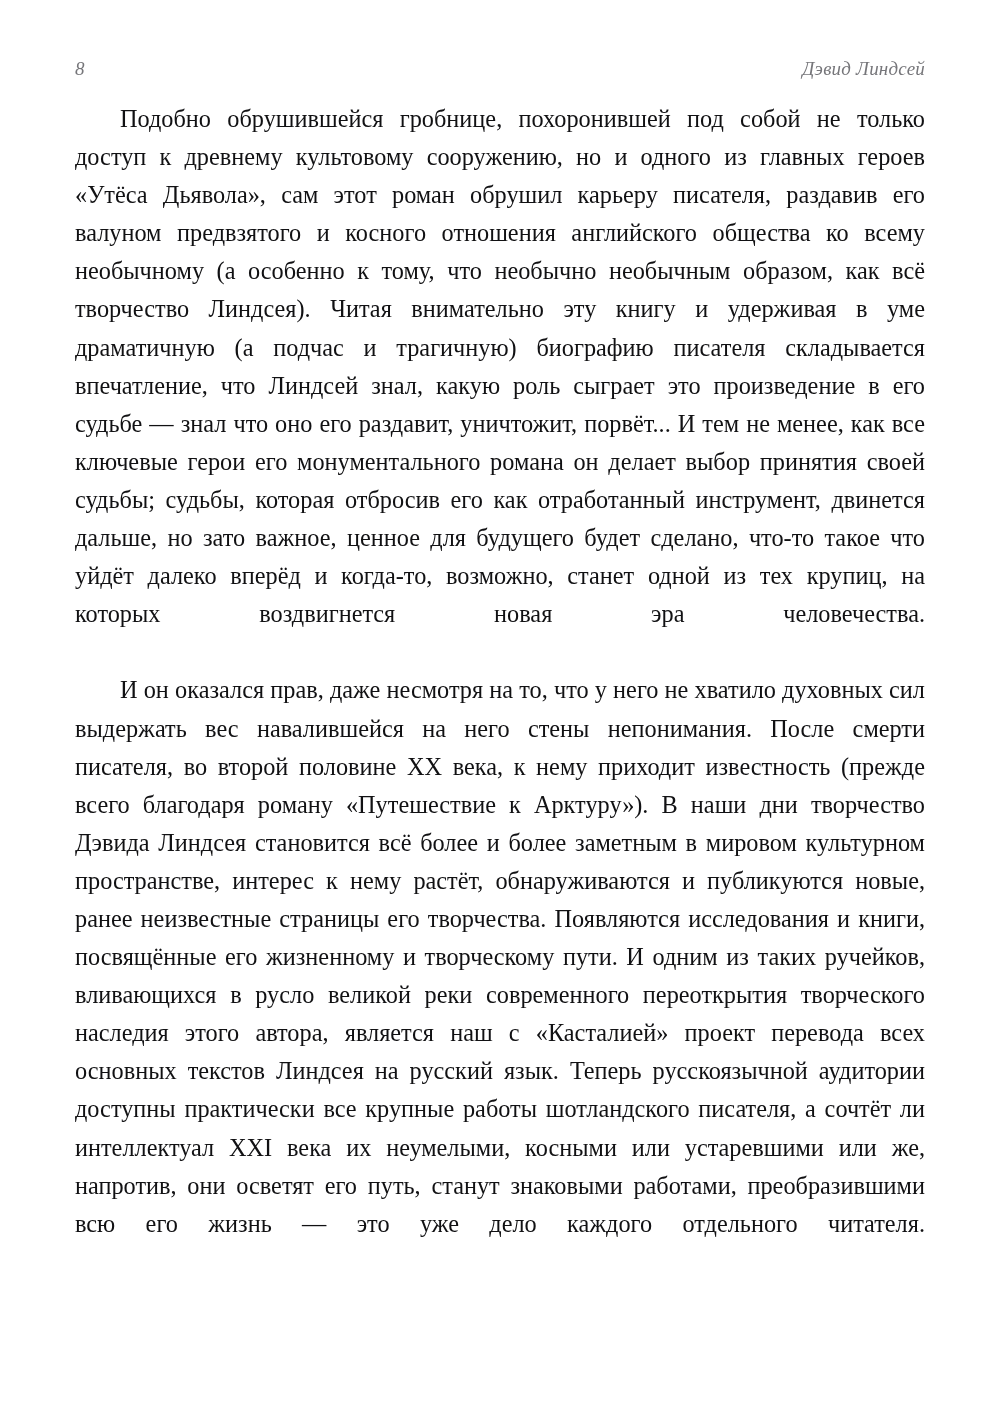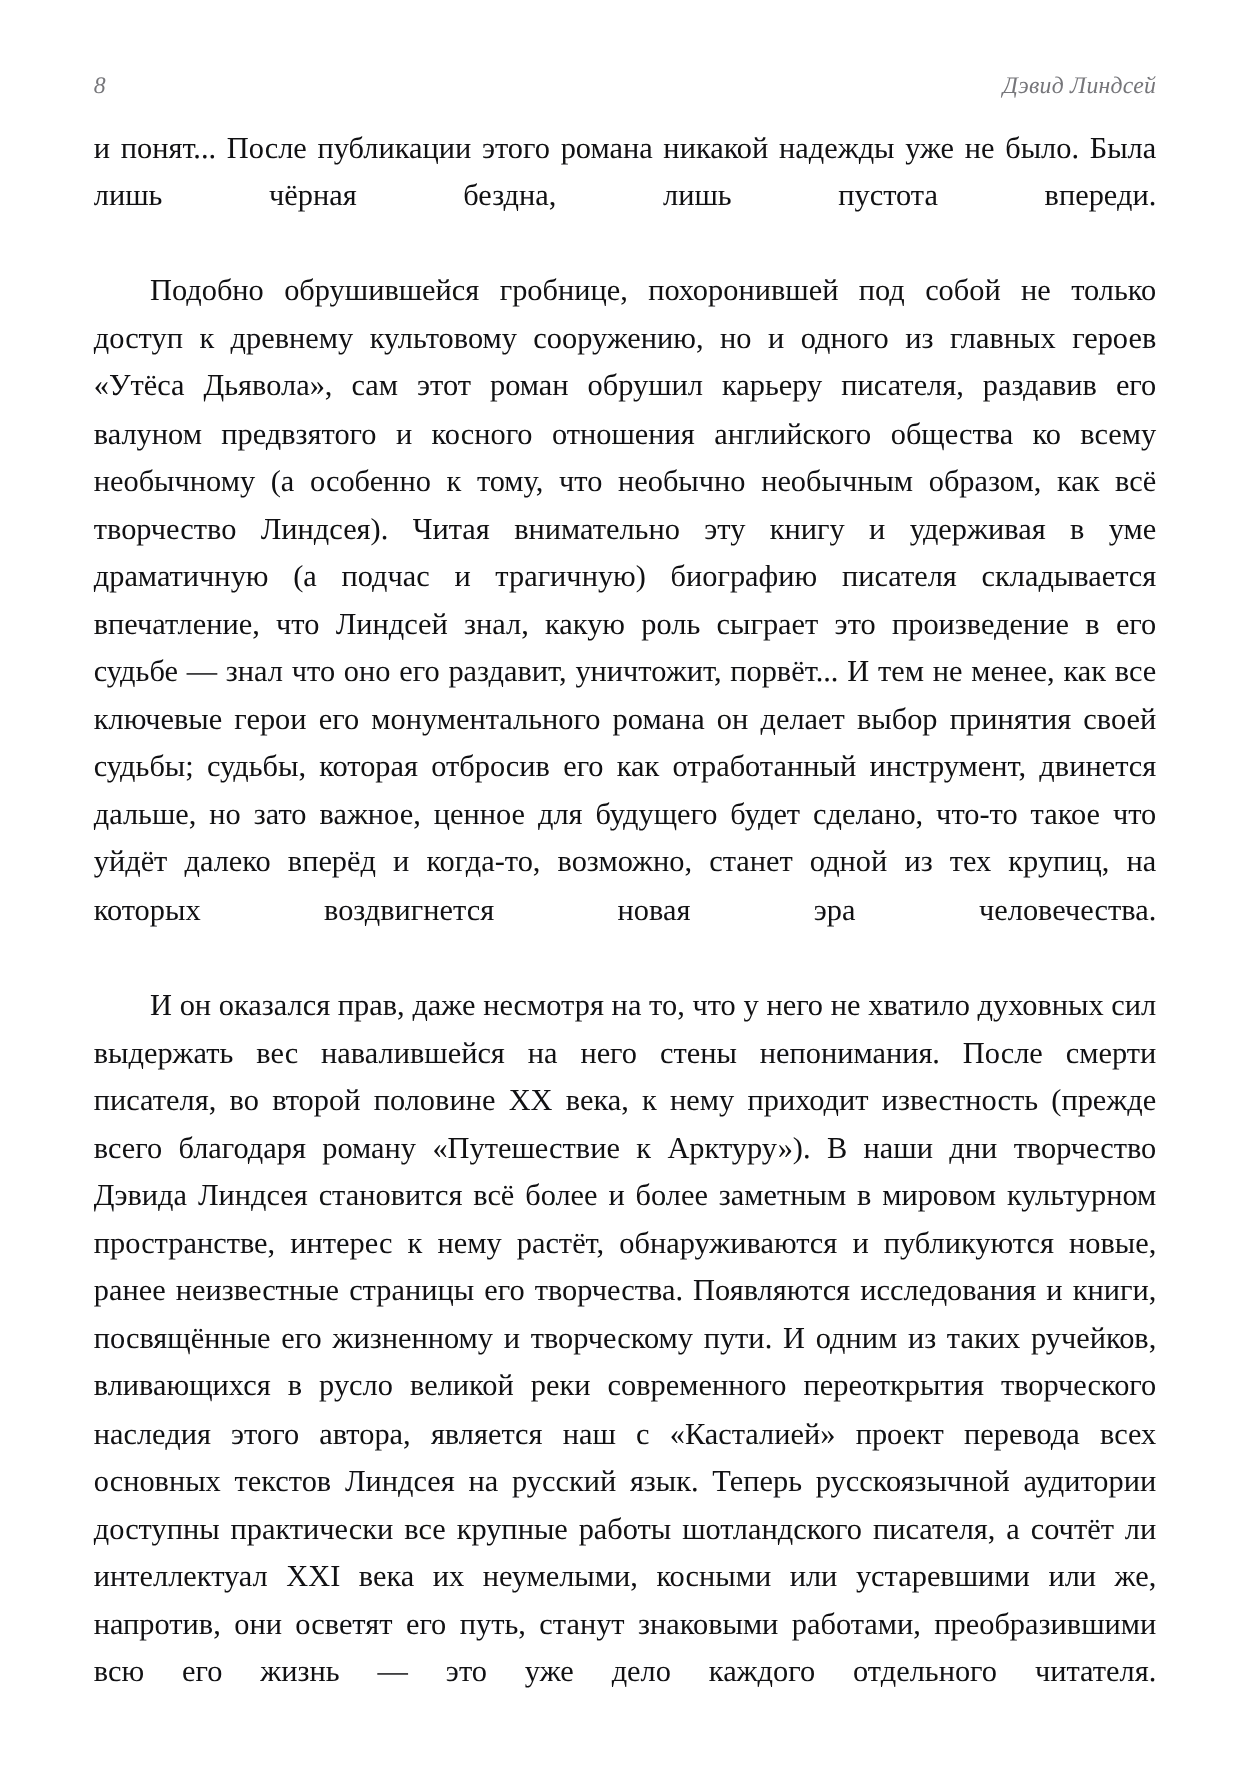--- a/index.html
+++ b/index.html
@@ -91,21 +91,20 @@
 
 <div class="page">
 
   <div class="running-head">
     <span class="folio">8</span>
     <span class="head-title">Дэвид Линдсей</span>
   </div>
 
   <div class="textblock">
 
-    <p class="para noindent">и понят... После публикации этого романа никакой надежды уже не было. Была лишь чёрная бездна, лишь пустота впереди.</p>
 
     <p class="para indent">Подобно обрушившейся гробнице, похоронившей под собой не только доступ к древнему культовому сооружению, но и одного из главных героев «Утёса Дьявола», сам этот роман обрушил карьеру писателя, раздавив его валуном предвзятого и косного отношения английского общества ко всему необычному (а особенно к тому, что необычно необычным образом, как всё творчество Линдсея). Читая внимательно эту книгу и удерживая в уме драматичную (а подчас и трагичную) биографию писателя складывается впечатление, что Линдсей знал, какую роль сыграет это произведение в его судьбе — знал что оно его раздавит, уничтожит, порвёт... И тем не менее, как все ключевые герои его монументального романа он делает выбор принятия своей судьбы; судьбы, которая отбросив его как отработанный инструмент, двинется дальше, но зато важное, ценное для будущего будет сделано, что-то такое что уйдёт далеко вперёд и когда-то, возможно, станет одной из тех крупиц, на которых воздвигнется новая эра человечества.</p>
 
     <p class="para indent">И он оказался прав, даже несмотря на то, что у него не хватило духовных сил выдержать вес навалившейся на него стены непонимания. После смерти писателя, во второй половине XX века, к нему приходит известность (прежде всего благодаря роману «Путешествие к Арктуру»). В наши дни творчество Дэвида Линдсея становится всё более и более заметным в мировом культурном пространстве, интерес к нему растёт, обнаруживаются и публикуются новые, ранее неизвестные страницы его творчества. Появляются исследования и книги, посвящённые его жизненному и творческому пути. И одним из таких ручейков, вливающихся в русло великой реки современного переоткрытия творческого наследия этого автора, является наш с «Касталией» проект перевода всех основных текстов Линдсея на русский язык. Теперь русскоязычной аудитории доступны практически все крупные работы шотландского писателя, а сочтёт ли интеллектуал XXI века их неумелыми, косными или устаревшими или же, напротив, они осветят его путь, станут знаковыми работами, преобразившими всю его жизнь — это уже дело каждого отдельного читателя.</p>
 
     <div class="gap-before-sep"></div>
 
   </div>
 
 </div>

